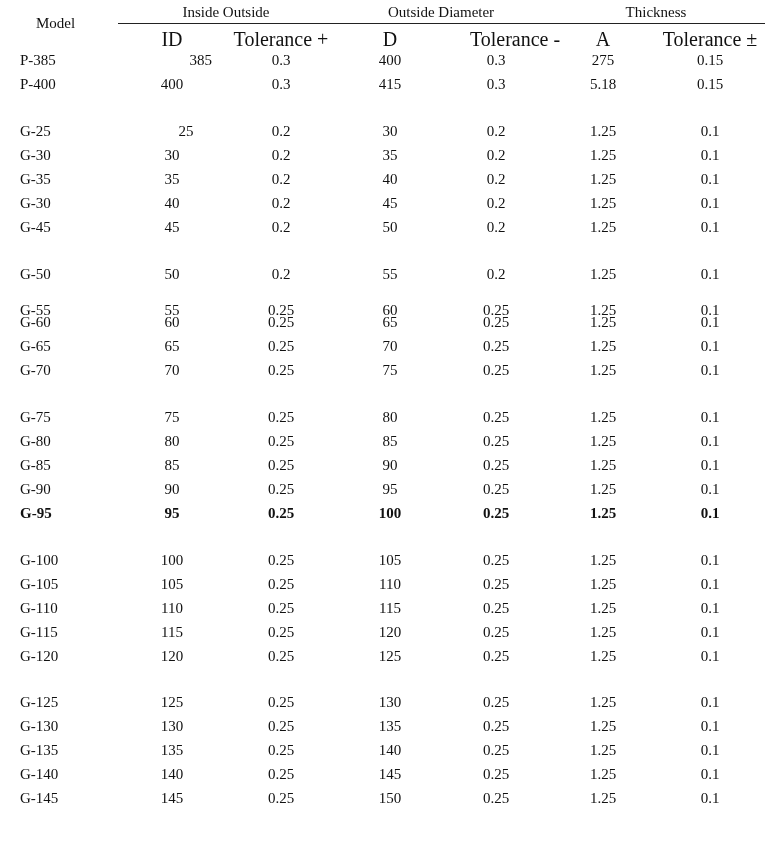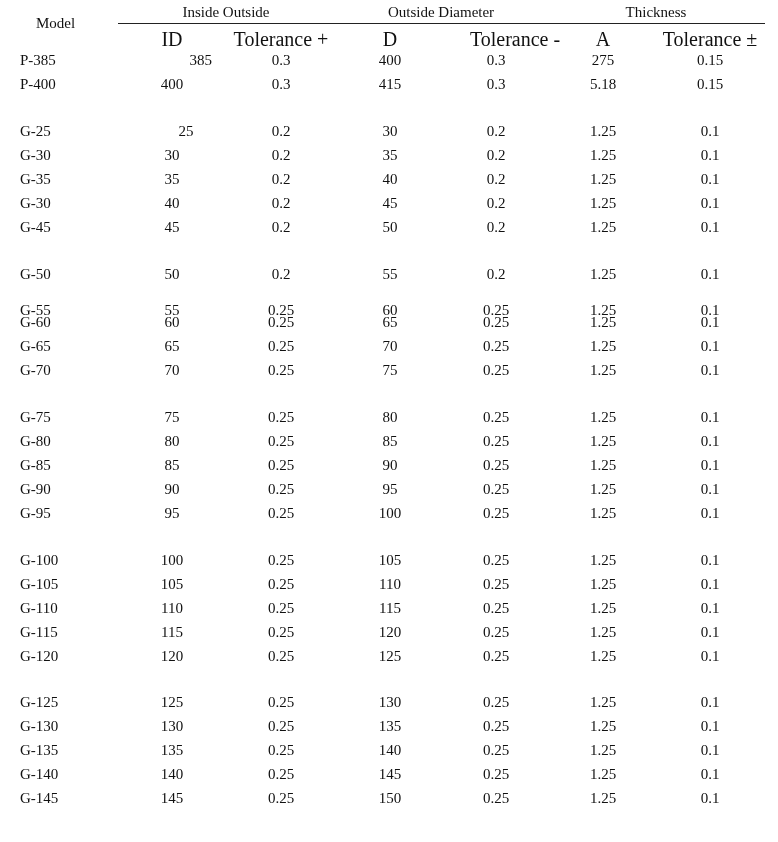--- a/index.html
+++ b/index.html
@@ -174,21 +174,21 @@
       </div>
       <div class="row" style="top: 428.7px;">
         <div class="cell c-model">G-90</div>
         <div class="cell" style="left: 132px; width: 80px;">90</div>
         <div class="cell" style="left: 241px; width: 80px;">0.25</div>
         <div class="cell" style="left: 350px; width: 80px;">95</div>
         <div class="cell" style="left: 456px; width: 80px;">0.25</div>
         <div class="cell" style="left: 563px; width: 80px;">1.25</div>
         <div class="cell" style="left: 670px; width: 80px;">0.1</div>
       </div>
-      <div class="row" style="top: 452.6px;">
+      <div class="row" style="top: 452.6px; font-weight: bold;">
         <div class="cell c-model">G-95</div>
         <div class="cell" style="left: 132px; width: 80px;">95</div>
         <div class="cell" style="left: 241px; width: 80px;">0.25</div>
         <div class="cell" style="left: 350px; width: 80px;">100</div>
         <div class="cell" style="left: 456px; width: 80px;">0.25</div>
         <div class="cell" style="left: 563px; width: 80px;">1.25</div>
         <div class="cell" style="left: 670px; width: 80px;">0.1</div>
       </div>
       <div class="row" style="top: 500px;">
         <div class="cell c-model">G-100</div>

